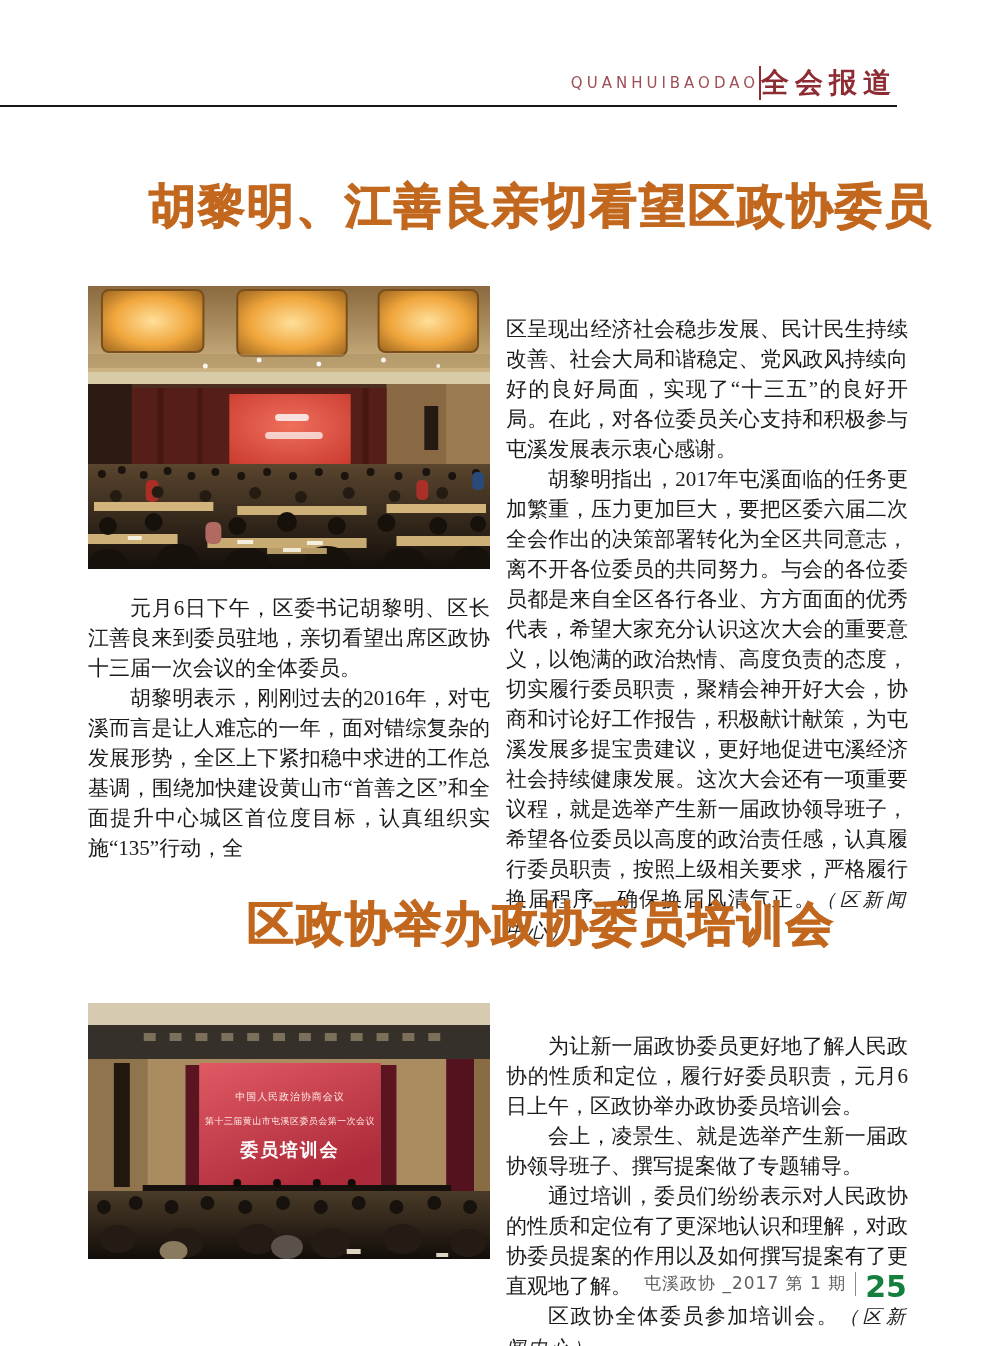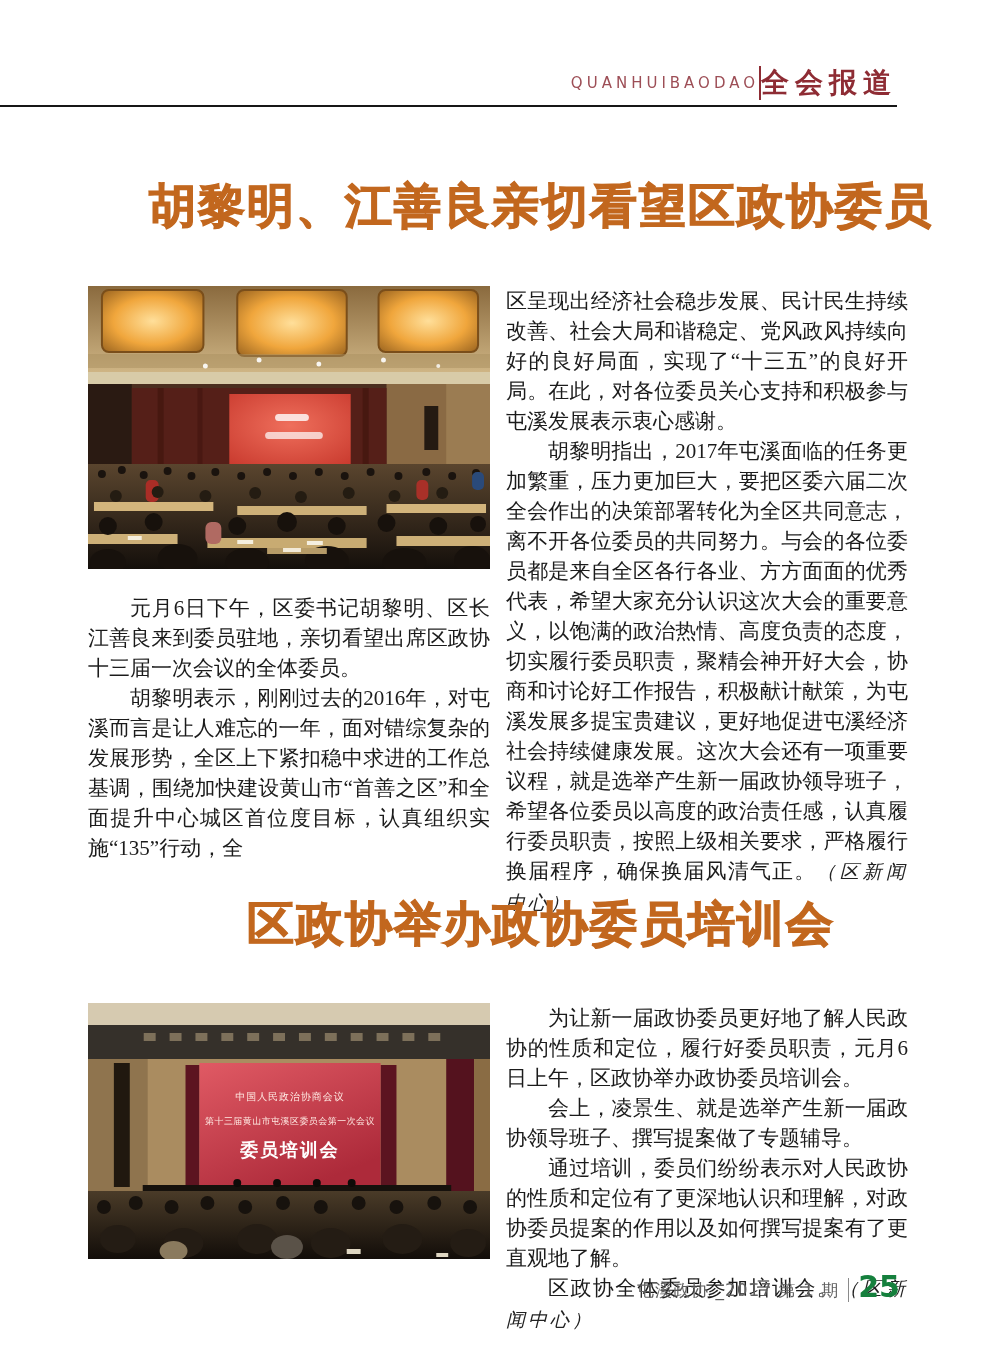--- a/index.html
+++ b/index.html
@@ -28,32 +28,32 @@
     font-size:47px;line-height:60px;font-weight:900;color:#c2671e;
     letter-spacing:2px;padding-left:45px;-webkit-text-stroke:1.2px #c2671e;
   }
   .t1{top:176px;}
   .t2{top:894px;}
   
   .cols{position:absolute;left:88px;width:820px;display:flex;gap:16px;}
   .a1{top:286px;}
   .a2{top:1003px;}
   .col{width:402px;}
-  .text{font-size:21px;line-height:30px;text-align:justify;}
+  .text{font-size:21px;line-height:30px;text-align:justify;margin-top:28px;}
   .para{margin:0;}
   .indent{text-indent:2em;}
   .photo-fig{margin:0;line-height:0;}
   .photo-fig svg{display:block;}
   .after-photo{margin-top:24px;}
   .byline{
     font-style:italic;font-size:19px;letter-spacing:3px;color:#222;
   }
   
   .pfooter{
-    position:absolute;top:1272px;right:92px;display:flex;align-items:flex-end;gap:9px;
+    position:absolute;top:1272px;right:85px;display:flex;align-items:flex-start;gap:9px;
     font-family:"DejaVu Sans","Liberation Sans",sans-serif;
   }
   .journal{font-size:17px;color:#5f5f5f;letter-spacing:1px;}
   .fsep{display:inline-block;width:1px;height:24px;background:#8a8a8a;}
   .pagenum{font-size:30px;color:#15803d;font-weight:600;line-height:1;}
 </style>
 </head>
 <body>
 
 <div class="page">

